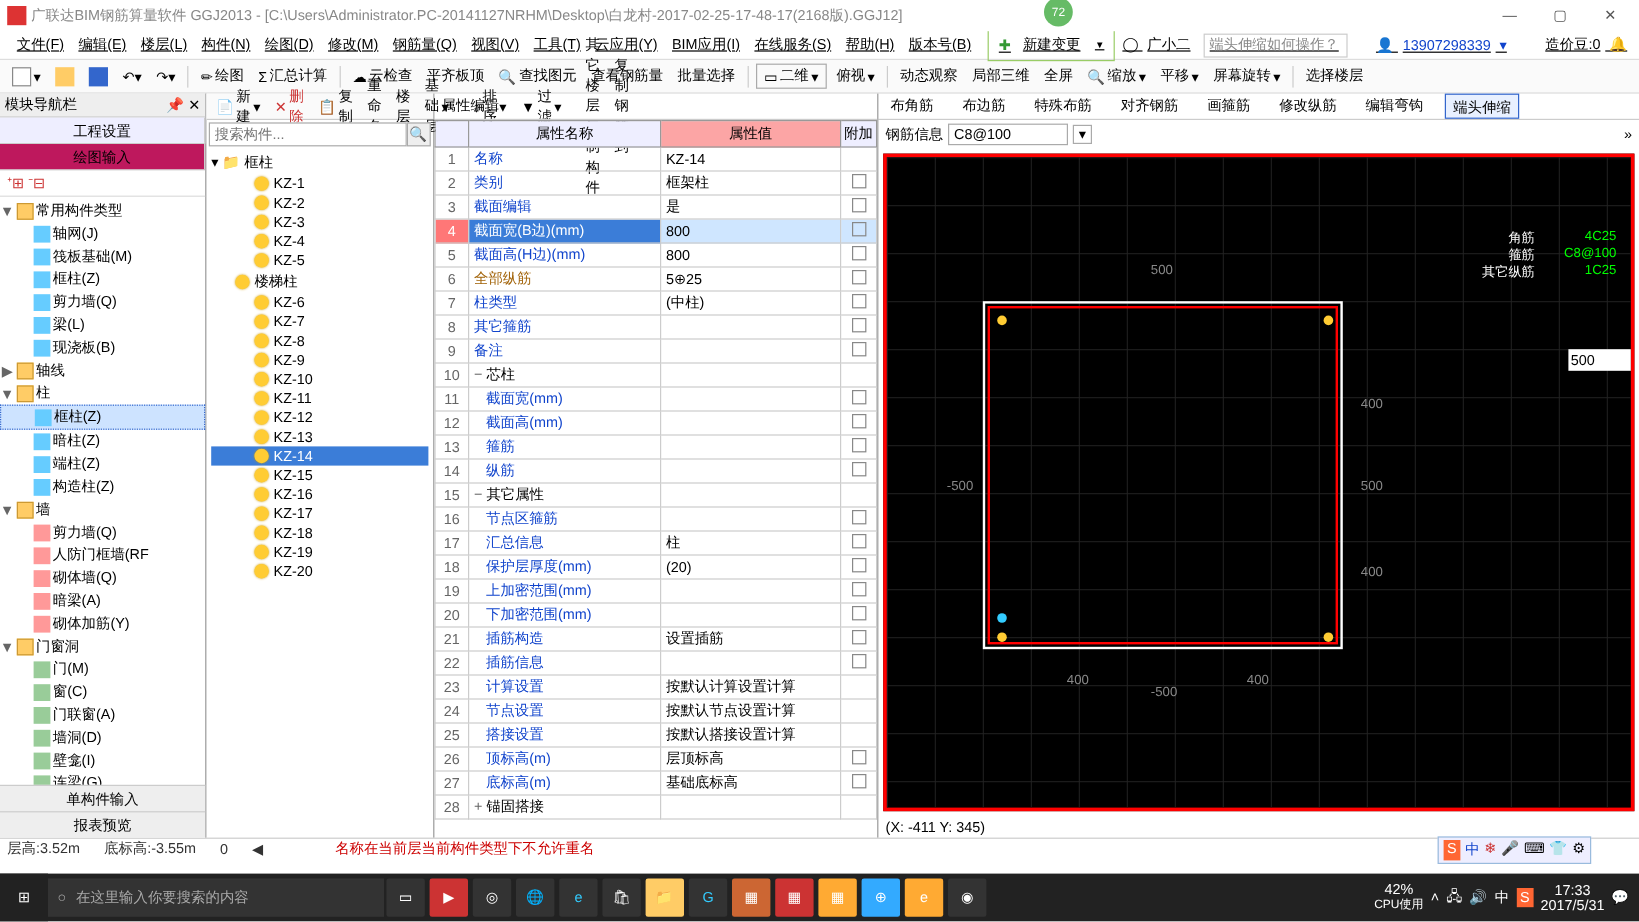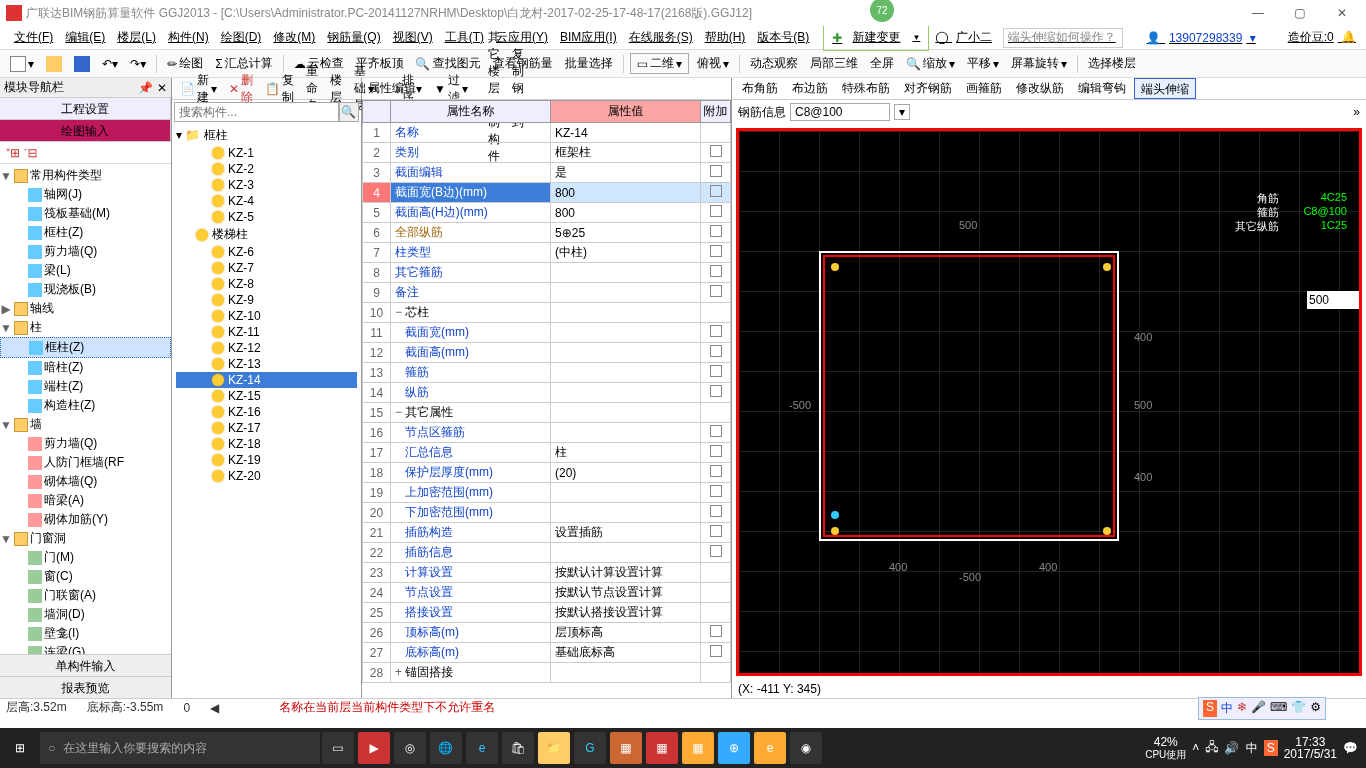--- a/index.html
+++ b/index.html
@@ -64,21 +64,21 @@
 .propgrid td.num { text-align:center; color:#666; width:28px; }
 .propgrid td.name { color:#14c; width:160px;}
 .propgrid td.name.grp { color:#000; }
 .propgrid tr.selrow td { background:#cfe6ff; }
 .propgrid tr.selrow td.num { background:#f77; color:#fff; }
 .propgrid tr.selrow td.name { background:#3b7dd8; color:#fff; }
 .propgrid td.chk { text-align:center; width:30px; }
 .propgrid .cb { width:12px; height:12px; border:1px solid #888; display:inline-block; }
 
 .rightpanel { flex:1; display:flex; flex-direction:column; }
-.rtabs { height:22px; display:flex; border-bottom:1px solid #ccc; padding:0 4px; gap:2px; }
+.rtabs { height:22px; display:flex; border-bottom:1px solid #ccc; padding:0 4px; gap:12px; }
 .rtabs div { padding:2px 6px; cursor:pointer; }
 .rtabs div.active { border:1px solid #36c; background:#e8f0ff; }
 .rbar { height:24px; display:flex; align-items:center; padding:0 6px; gap:4px; }
 .rbar input { width:100px; border:1px solid #aaa; padding:1px 4px; }
 .rbar .dd { width:16px; border:1px solid #aaa; text-align:center; }
 .canvas { flex:1; margin:4px; border:3px solid #f00; background:#000; position:relative; overflow:hidden; }
 .canvas .rect { position:absolute; left:80px; top:120px; width:300px; height:290px; border:2px solid #fff; }
 .canvas .rect2 { position:absolute; left:84px; top:124px; width:292px; height:282px; border:2px solid #f00; }
 .canvas .pt { width:8px; height:8px; border-radius:50%; background:#fc3; position:absolute; }
 .canvas .ptc { background:#3cf; }

